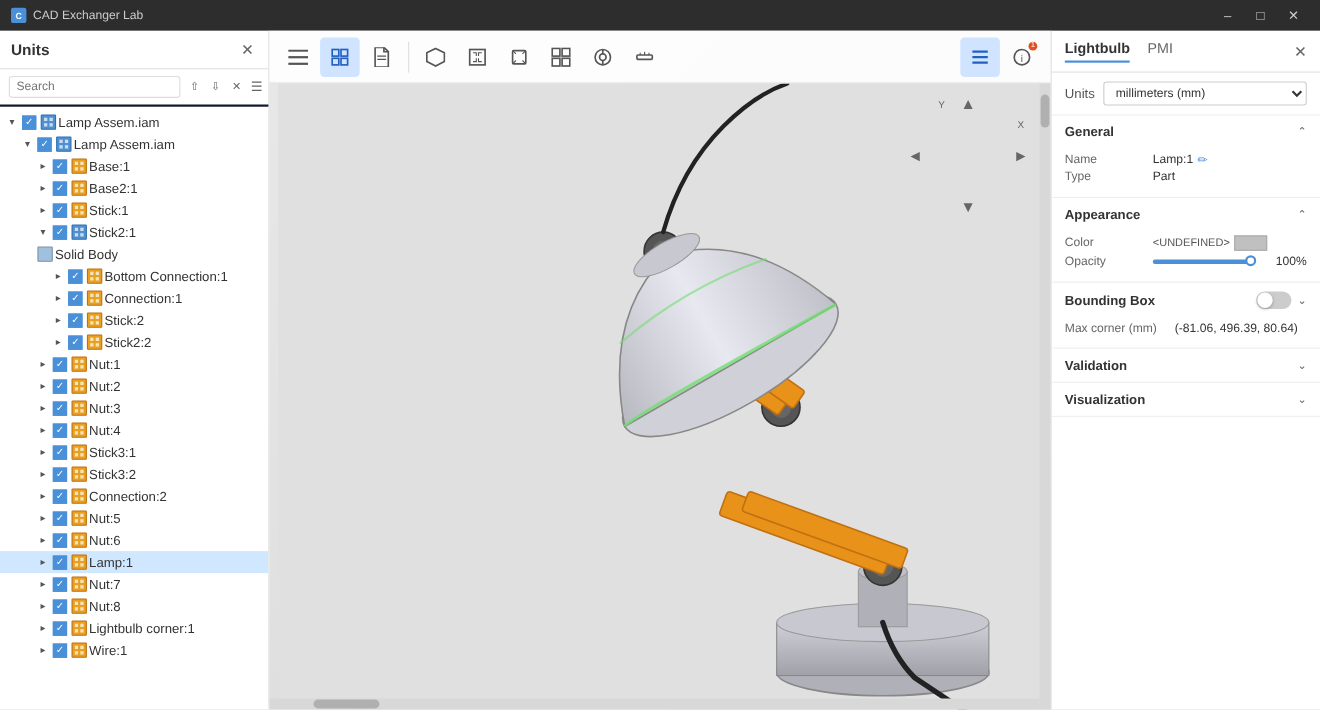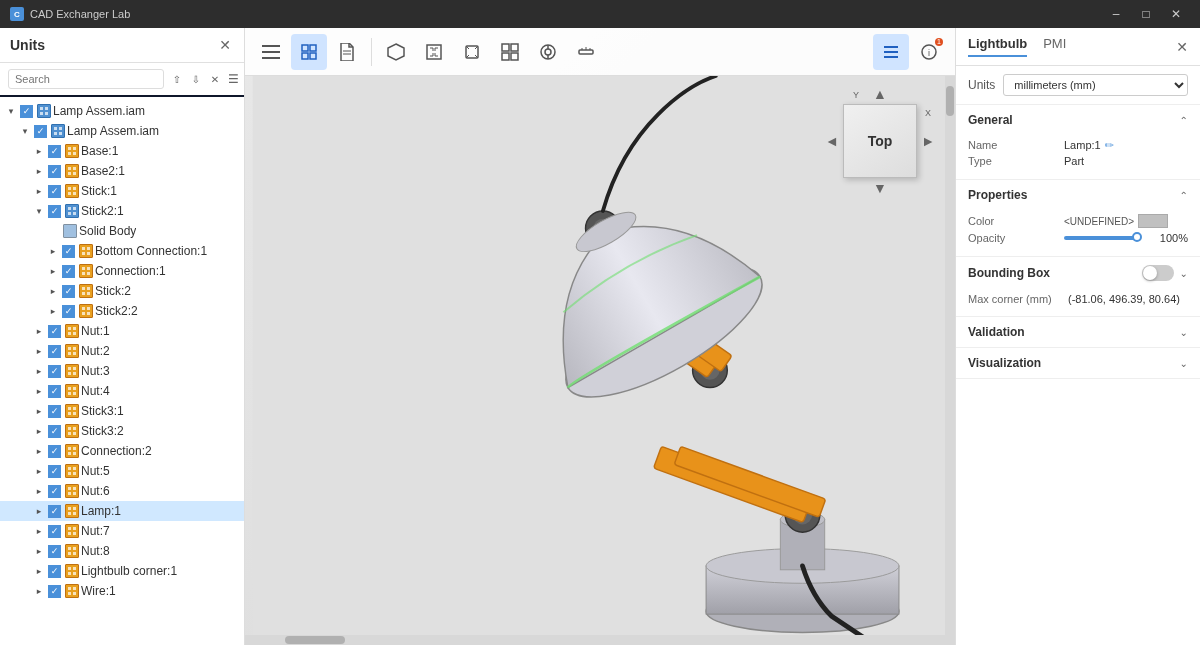--- a/index.html
+++ b/index.html
@@ -59,21 +59,21 @@
     .units-label { font-size: 12px; color: #555; flex-shrink: 0; }
     .units-select { flex: 1; border: 1px solid #ccc; border-radius: 3px; padding: 3px 6px; font-size: 11px; color: #333; background: #fff; cursor: pointer; }
     
     
     .rp-section { border-bottom: 1px solid #eee; }
     .rp-section-header { padding: 8px 12px; display: flex; align-items: center; justify-content: space-between; cursor: pointer; }
     .rp-section-title { font-size: 12px; font-weight: 600; color: #333; }
     .rp-section-arrow { color: #666; font-size: 10px; }
     .rp-section-content { padding: 4px 12px 8px; }
     .prop-row { display: flex; align-items: center; margin-bottom: 4px; }
-    .prop-label { font-size: 11px; color: #666; width: 96px; flex-shrink: 0; }
+    .prop-label { font-size: 11px; color: #666; width: 80px; flex-shrink: 0; }
     .prop-value { font-size: 11px; color: #333; flex: 1; display: flex; align-items: center; gap: 4px; }
     .edit-icon { width: 12px; height: 12px; color: #4a90d9; cursor: pointer; font-size: 11px; }
     
     
     .color-swatch { width: 30px; height: 14px; background: #c0c0c0; border: 1px solid #aaa; }
     
     
     .toggle-switch { width: 32px; height: 16px; background: #ccc; border-radius: 8px; position: relative; cursor: pointer; }
     .toggle-knob { width: 14px; height: 14px; background: white; border-radius: 7px; position: absolute; top: 1px; left: 1px; transition: left 0.2s; box-shadow: 0 1px 3px rgba(0,0,0,0.3); }
     .bb-row { display: flex; align-items: center; margin-bottom: 3px; }
@@ -201,21 +201,21 @@
           <div style="width: 14px; height: 14px; margin: 0px 2px; flex-shrink: 0; border-radius: 1px; display: flex; align-items: center; justify-content: center; background: rgb(80, 144, 208); border: 1px solid rgb(48, 112, 176);">
             <svg width="10" height="10" viewBox="0 0 10 10">
               <rect x="1" y="1" width="3" height="3" fill="white" opacity="0.7"></rect>
               <rect x="6" y="1" width="3" height="3" fill="white" opacity="0.7"></rect>
               <rect x="1" y="6" width="3" height="3" fill="white" opacity="0.7"></rect>
               <rect x="6" y="6" width="3" height="3" fill="white" opacity="0.7"></rect>
             </svg>
           </div>
           <span class="node-label">Stick2:1</span>
         </div>
-        <div class="tree-item" style="padding-left: 47px;">
+        <div class="tree-item" style="padding-left: 18px;">
           <div class="arrow"></div>
           <div style="width: 14px; height: 14px; margin: 0px 2px; flex-shrink: 0; border-radius: 1px; display: flex; align-items: center; justify-content: center; background: rgb(160, 192, 224); border: 1px solid rgb(128, 144, 160);"></div>
           <span class="node-label">Solid Body</span>
         </div>
         <div class="tree-item" style="padding-left: 46px;">
           <div class="arrow">▸</div>
           <div style="width: 13px; height: 13px; border: 1px solid rgb(74, 144, 217); margin: 0px 2px; flex-shrink: 0; display: flex; align-items: center; justify-content: center; background: rgb(74, 144, 217);">
             <span style="color:white;font-size:9px;">✓</span>
           </div>
           <div style="width: 14px; height: 14px; margin: 0px 2px; flex-shrink: 0; border-radius: 1px; display: flex; align-items: center; justify-content: center; background: rgb(232, 160, 32); border: 1px solid rgb(192, 112, 16);">
@@ -637,23 +637,20 @@
       </svg>
 
       <div class="nav-cube" style="position:absolute; top:10px; right:20px; width:110px; height:110px;">
         <div style="position:relative; width:110px; height:110px;">
 
           <div style="position:absolute; top:0; left:50%; transform:translateX(-50%); color:#666; font-size:14px; cursor:pointer;">▲</div>
           <div style="position:absolute; bottom:0; left:50%; transform:translateX(-50%); color:#666; font-size:14px; cursor:pointer;">▼</div>
           <div style="position:absolute; left:0; top:50%; transform:translateY(-50%); color:#666; font-size:14px; cursor:pointer;">◄</div>
           <div style="position:absolute; right:0; top:50%; transform:translateY(-50%); color:#666; font-size:14px; cursor:pointer;">►</div>
 
-          <div style="position:absolute; top:18px; left:18px; width:74px; height:74px; background: linear-gradient(145deg, #f0f0f0, #ddd); border:1px solid #bbb; display:flex; align-items:center; justify-content:center; box-shadow: 2px 2px 6px rgba(0,0,0,0.2);">
-            <span style="font-size:14px; font-weight:600; color:#333;">Top</span>
-          </div>
 
           <span style="position:absolute; top:22px; right:4px; font-size:9px; color:#666;">X</span>
           <span style="position:absolute; top:4px; left:28px; font-size:9px; color:#666;">Y</span>
         </div>
       </div>
 
       <div style="position:absolute; right:0; top:0; bottom:0; width:10px; background:#d8d8d8; display:flex; flex-direction:column; align-items:center; padding: 2px 0;">
         <div style="width:8px; height:30px; background:#b0b0b0; border-radius:4px; margin-top:8px;"></div>
       </div>
 
@@ -695,21 +692,21 @@
         </div>
         <div class="prop-row">
           <span class="prop-label">Type</span>
           <span class="prop-value">Part</span>
         </div>
       </div>
     </div>
 
     <div class="rp-section">
       <div class="rp-section-header">
-        <span class="rp-section-title">Properties</span>
+        <span class="rp-section-title">Appearance</span>
         <span class="rp-section-arrow">⌃</span>
       </div>
       <div class="rp-section-content">
         <div class="prop-row">
           <span class="prop-label">Color</span>
           <span class="prop-value">
             <span style="font-size:10px; color:#555;">&lt;UNDEFINED&gt;</span>
             <div class="color-swatch"></div>
           </span>
         </div>

